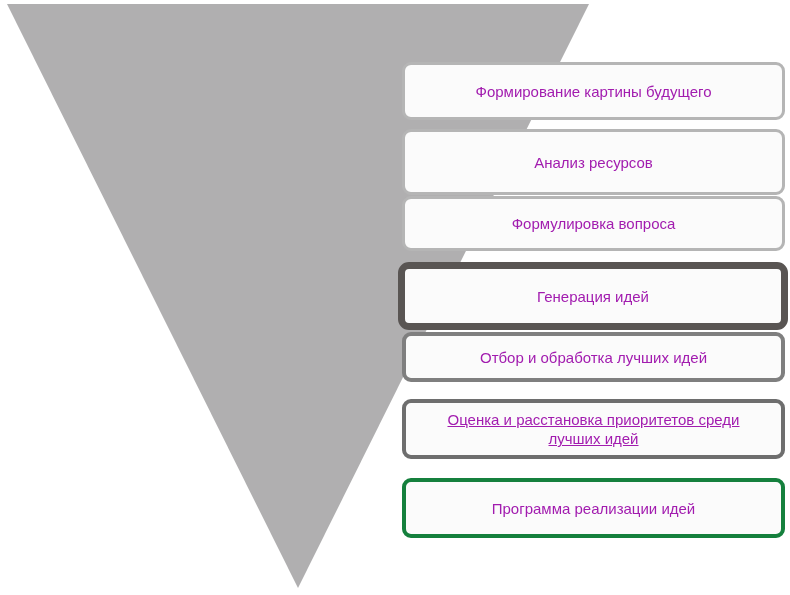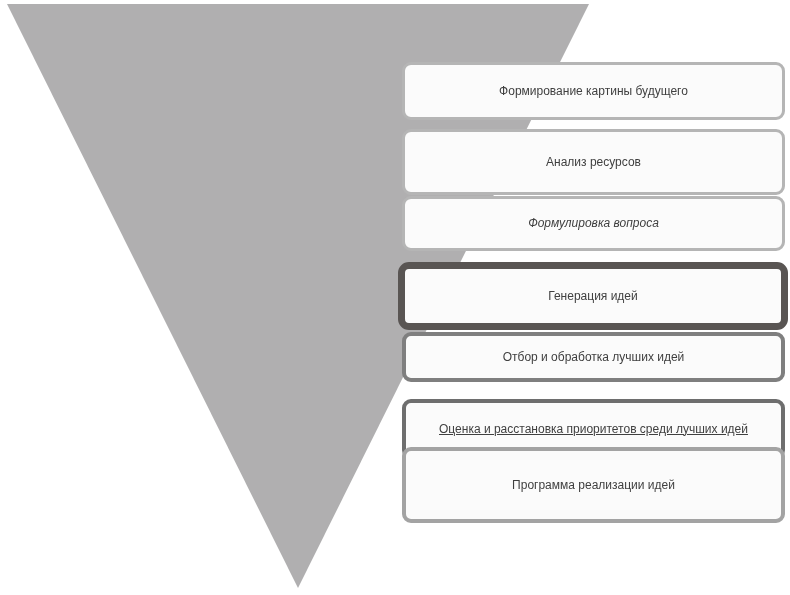--- a/index.html
+++ b/index.html
@@ -3,50 +3,50 @@
   <meta charset="utf-8">
   <style>
     html, body { margin: 0; padding: 0; background: #ffffff; }
     body { width: 790px; height: 595px; position: relative; overflow: hidden;
            font-family: "Liberation Sans", "DejaVu Sans", sans-serif; }
     .funnel { position: absolute; left: 0; top: 0; }
     .step {
       position: absolute; left: 402px; width: 383px;
       box-sizing: border-box; background: #fbfbfb;
       border-radius: 9px; display: flex; align-items: center; justify-content: center;
-      text-align: center; color: #404040; font-size: 12px; line-height: 19px;
+      text-align: center; color: #a21caf; font-size: 15px; line-height: 19px;
       padding: 0 14px;
     }
   </style>
 </head>
 <body>
 
 <svg class="funnel" width="790" height="595" viewBox="0 0 790 595">
   <polygon points="7,4 589,4 298,588" fill="#b0afb0"></polygon>
 </svg>
 
 <div class="step" style="top:62px;height:58px;border:3px solid #b5b5b5;">
   <span>Формирование картины будущего</span>
 </div>
 
 <div class="step" style="top:129px;height:66px;border:3px solid #b5b5b5;">
   <span>Анализ ресурсов</span>
 </div>
 
-<div class="step" style="top:196px;height:55px;border:3px solid #b5b5b5;font-style:italic;">
+<div class="step" style="top:196px;height:55px;border:3px solid #b5b5b5;">
   <span>Формулировка вопроса</span>
 </div>
 
 <div class="step" style="top:262px;left:398px;width:390px;height:68px;border:7px solid #595553;border-radius:11px;">
   <span>Генерация идей</span>
 </div>
 
 <div class="step" style="top:332px;height:50px;border:4px solid #7f7f7f;">
   <span>Отбор и обработка лучших идей</span>
 </div>
 
 <div class="step" style="top:399px;height:60px;border:4px solid #6e6e6e;text-decoration:underline;">
   <span>Оценка и расстановка приоритетов среди лучших идей</span>
 </div>
 
-<div class="step" style="top:447px;height:76px;border:4px solid #a3a3a3;">
+<div class="step" style="top:478px;height:60px;border:4px solid #15803d;">
   <span>Программа реализации идей</span>
 </div>
 
 </body></html>

